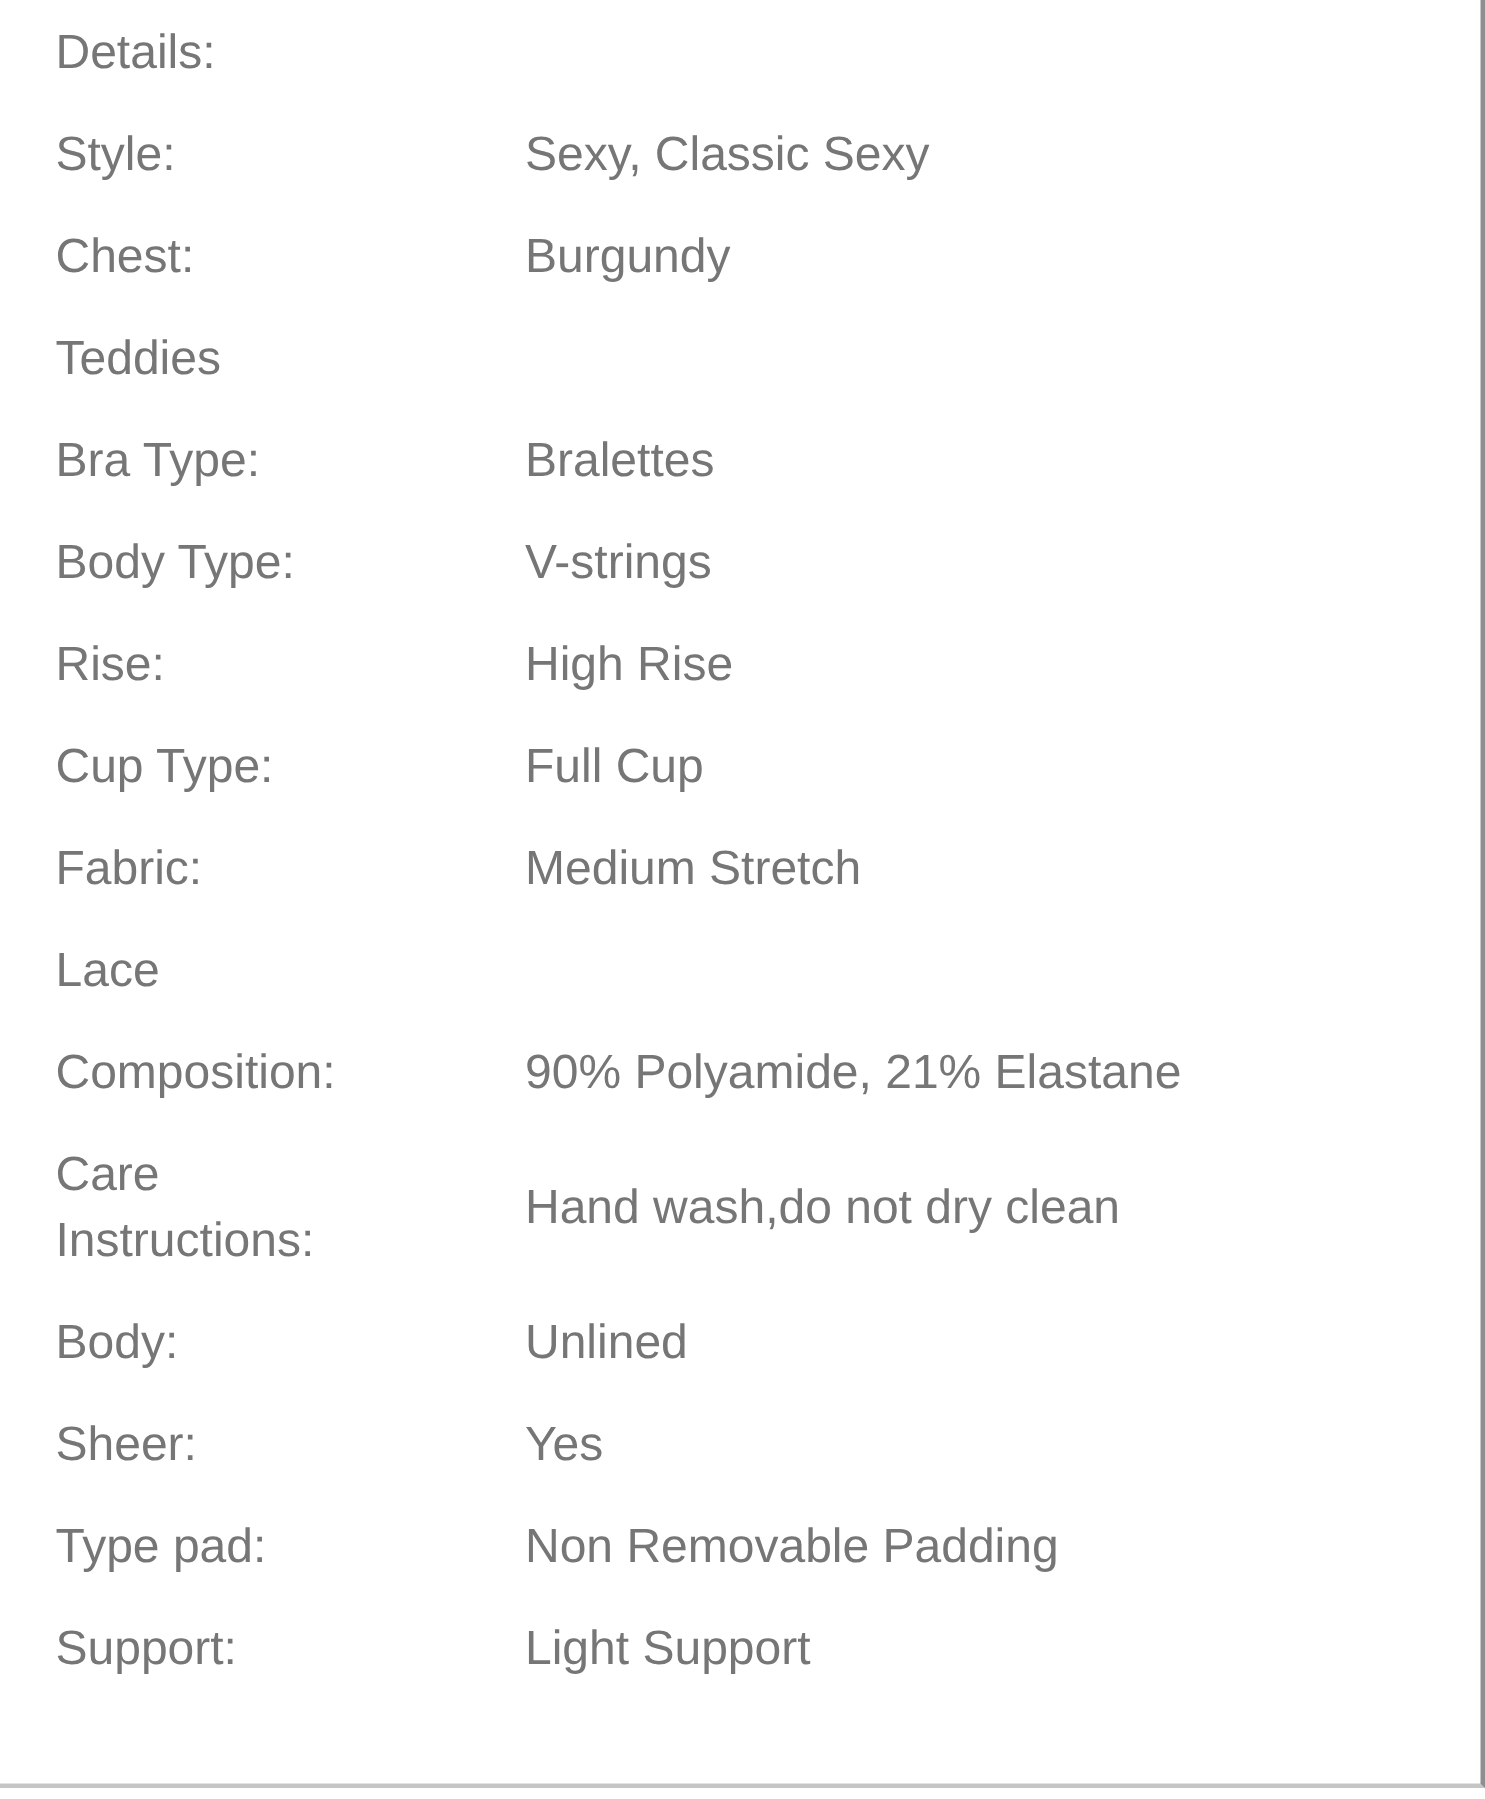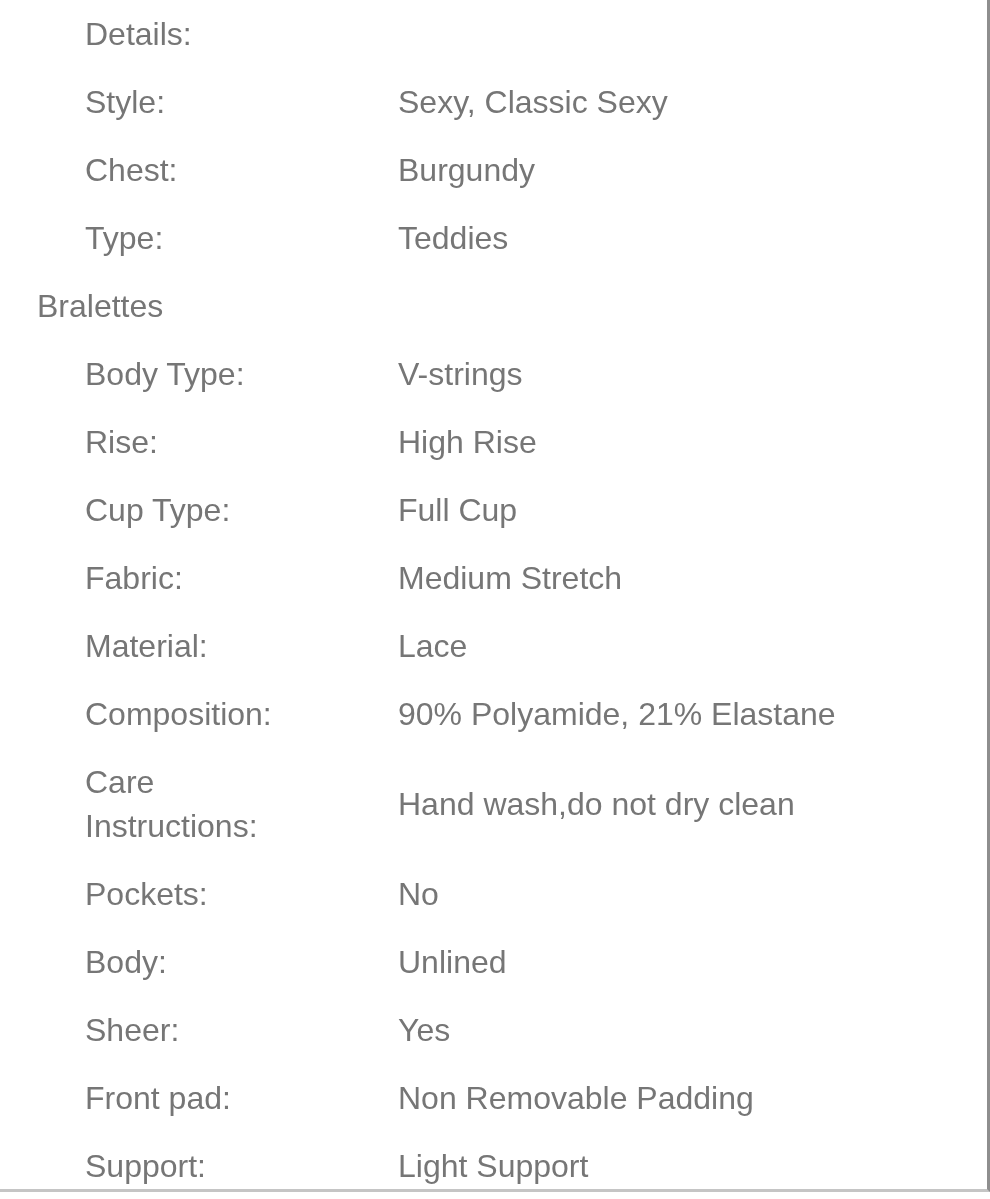--- a/index.html
+++ b/index.html
@@ -32,21 +32,20 @@
     font-weight: 400;
   }
   .spec-row {
     display: flex;
     align-items: center;
     padding: 12px 0;
   }
   .spec-label {
     flex: 0 0 313px;
     width: 313px;
-    margin-left: 48px;
   }
   .spec-label-text {
     display: inline-block;
     max-width: 235px;
   }
   .spec-value {
     flex: 1 1 auto;
     padding-right: 20px;
   }
 </style>
@@ -69,27 +68,27 @@
   </div>
 
   <div class="spec-row">
     <div class="spec-label">
       <span class="spec-label-text">Chest:</span>
     </div>
     <div class="spec-value">Burgundy</div>
   </div>
 
   <div class="spec-row">
-    <div class="spec-label">
-      <span class="spec-label-text">Type:</span>
-    </div>
     <div class="spec-value">Teddies</div>
   </div>
 
   <div class="spec-row">
+    <div class="spec-label">
+      <span class="spec-label-text">Bra Type:</span>
+    </div>
     <div class="spec-value">Bralettes</div>
   </div>
 
   <div class="spec-row">
     <div class="spec-label">
       <span class="spec-label-text">Body Type:</span>
     </div>
     <div class="spec-value">V-strings</div>
   </div>
 
@@ -108,64 +107,55 @@
   </div>
 
   <div class="spec-row">
     <div class="spec-label">
       <span class="spec-label-text">Fabric:</span>
     </div>
     <div class="spec-value">Medium Stretch</div>
   </div>
 
   <div class="spec-row">
-    <div class="spec-label">
-      <span class="spec-label-text">Material:</span>
-    </div>
     <div class="spec-value">Lace</div>
   </div>
 
   <div class="spec-row">
     <div class="spec-label">
       <span class="spec-label-text">Composition:</span>
     </div>
     <div class="spec-value">90% Polyamide, 21% Elastane</div>
   </div>
 
   <div class="spec-row">
     <div class="spec-label">
       <span class="spec-label-text">Care Instructions:</span>
     </div>
     <div class="spec-value">Hand wash,do not dry clean</div>
   </div>
 
-  <div class="spec-row">
-    <div class="spec-label">
-      <span class="spec-label-text">Pockets:</span>
-    </div>
-    <div class="spec-value">No</div>
-  </div>
 
   <div class="spec-row">
     <div class="spec-label">
       <span class="spec-label-text">Body:</span>
     </div>
     <div class="spec-value">Unlined</div>
   </div>
 
   <div class="spec-row">
     <div class="spec-label">
       <span class="spec-label-text">Sheer:</span>
     </div>
     <div class="spec-value">Yes</div>
   </div>
 
   <div class="spec-row">
     <div class="spec-label">
-      <span class="spec-label-text">Front pad:</span>
+      <span class="spec-label-text">Type pad:</span>
     </div>
     <div class="spec-value">Non Removable Padding</div>
   </div>
 
   <div class="spec-row">
     <div class="spec-label">
       <span class="spec-label-text">Support:</span>
     </div>
     <div class="spec-value">Light Support</div>
   </div>

